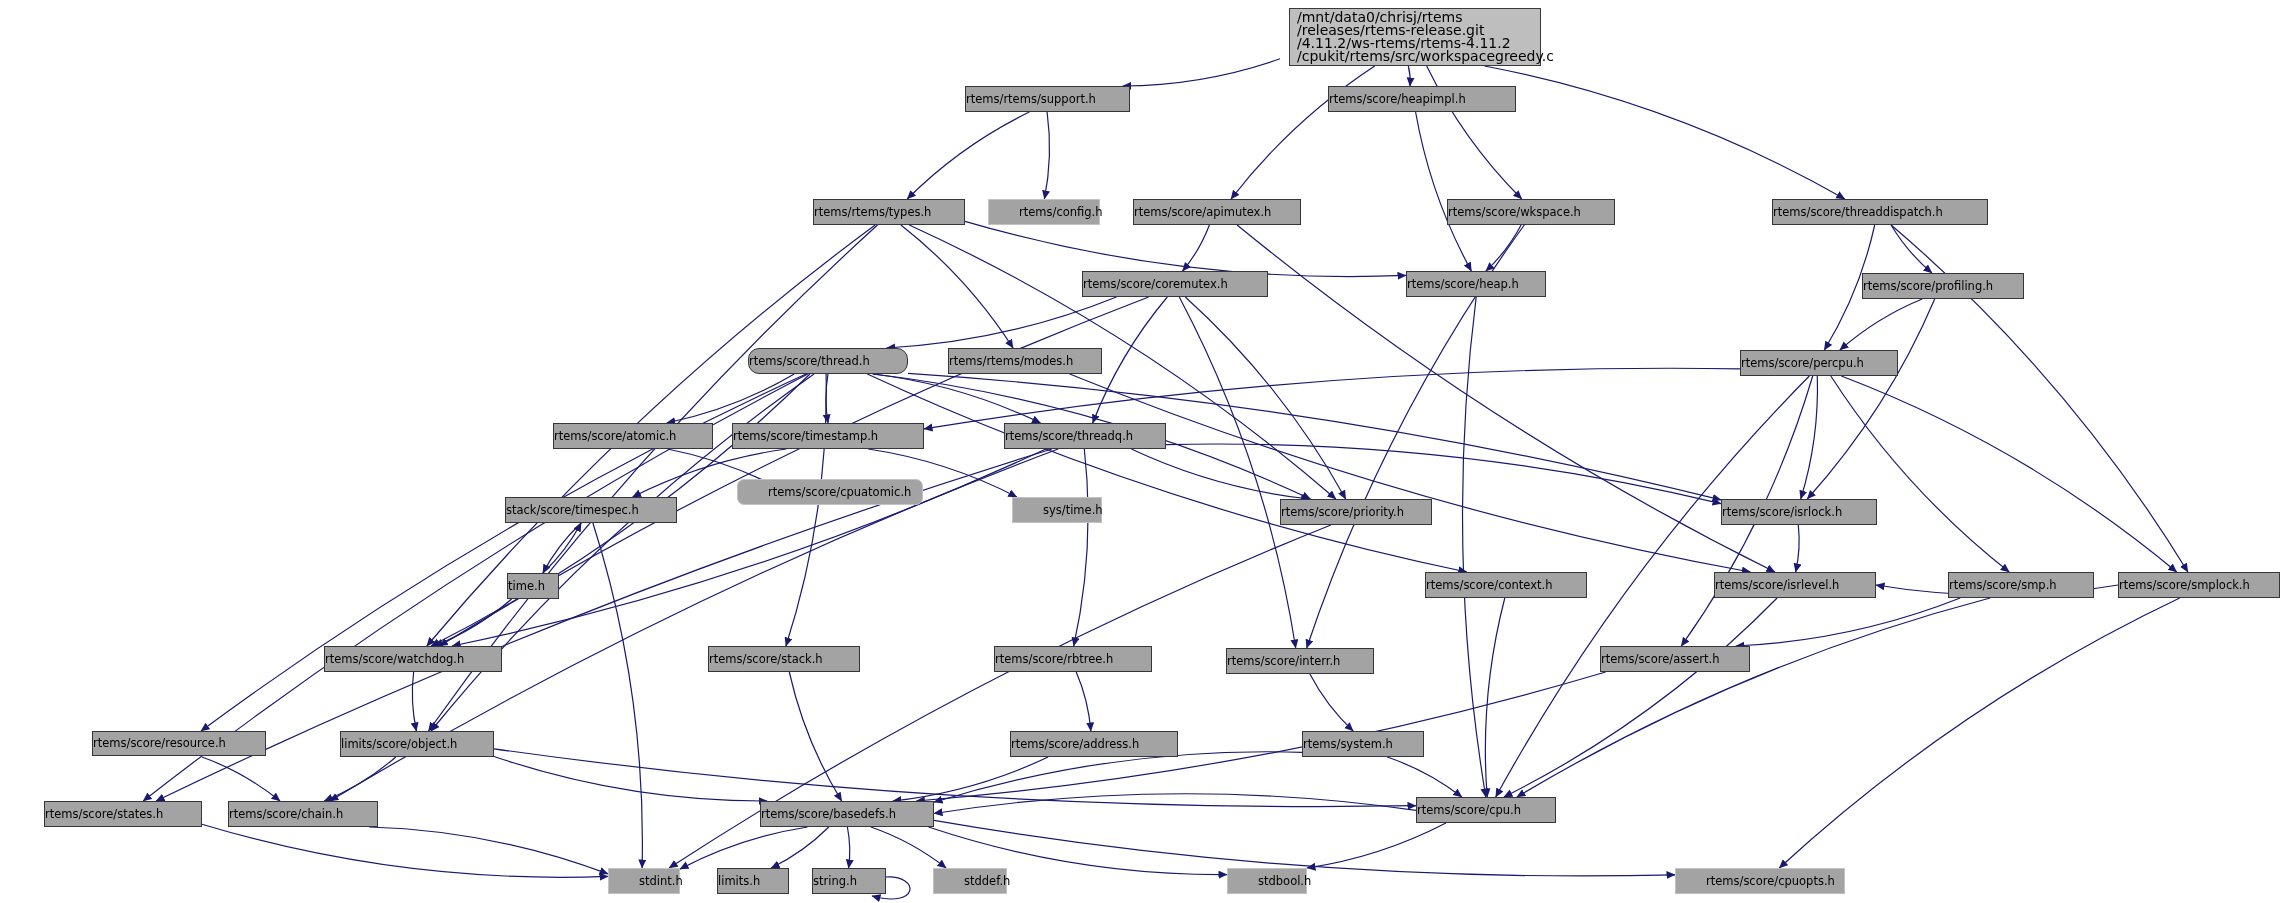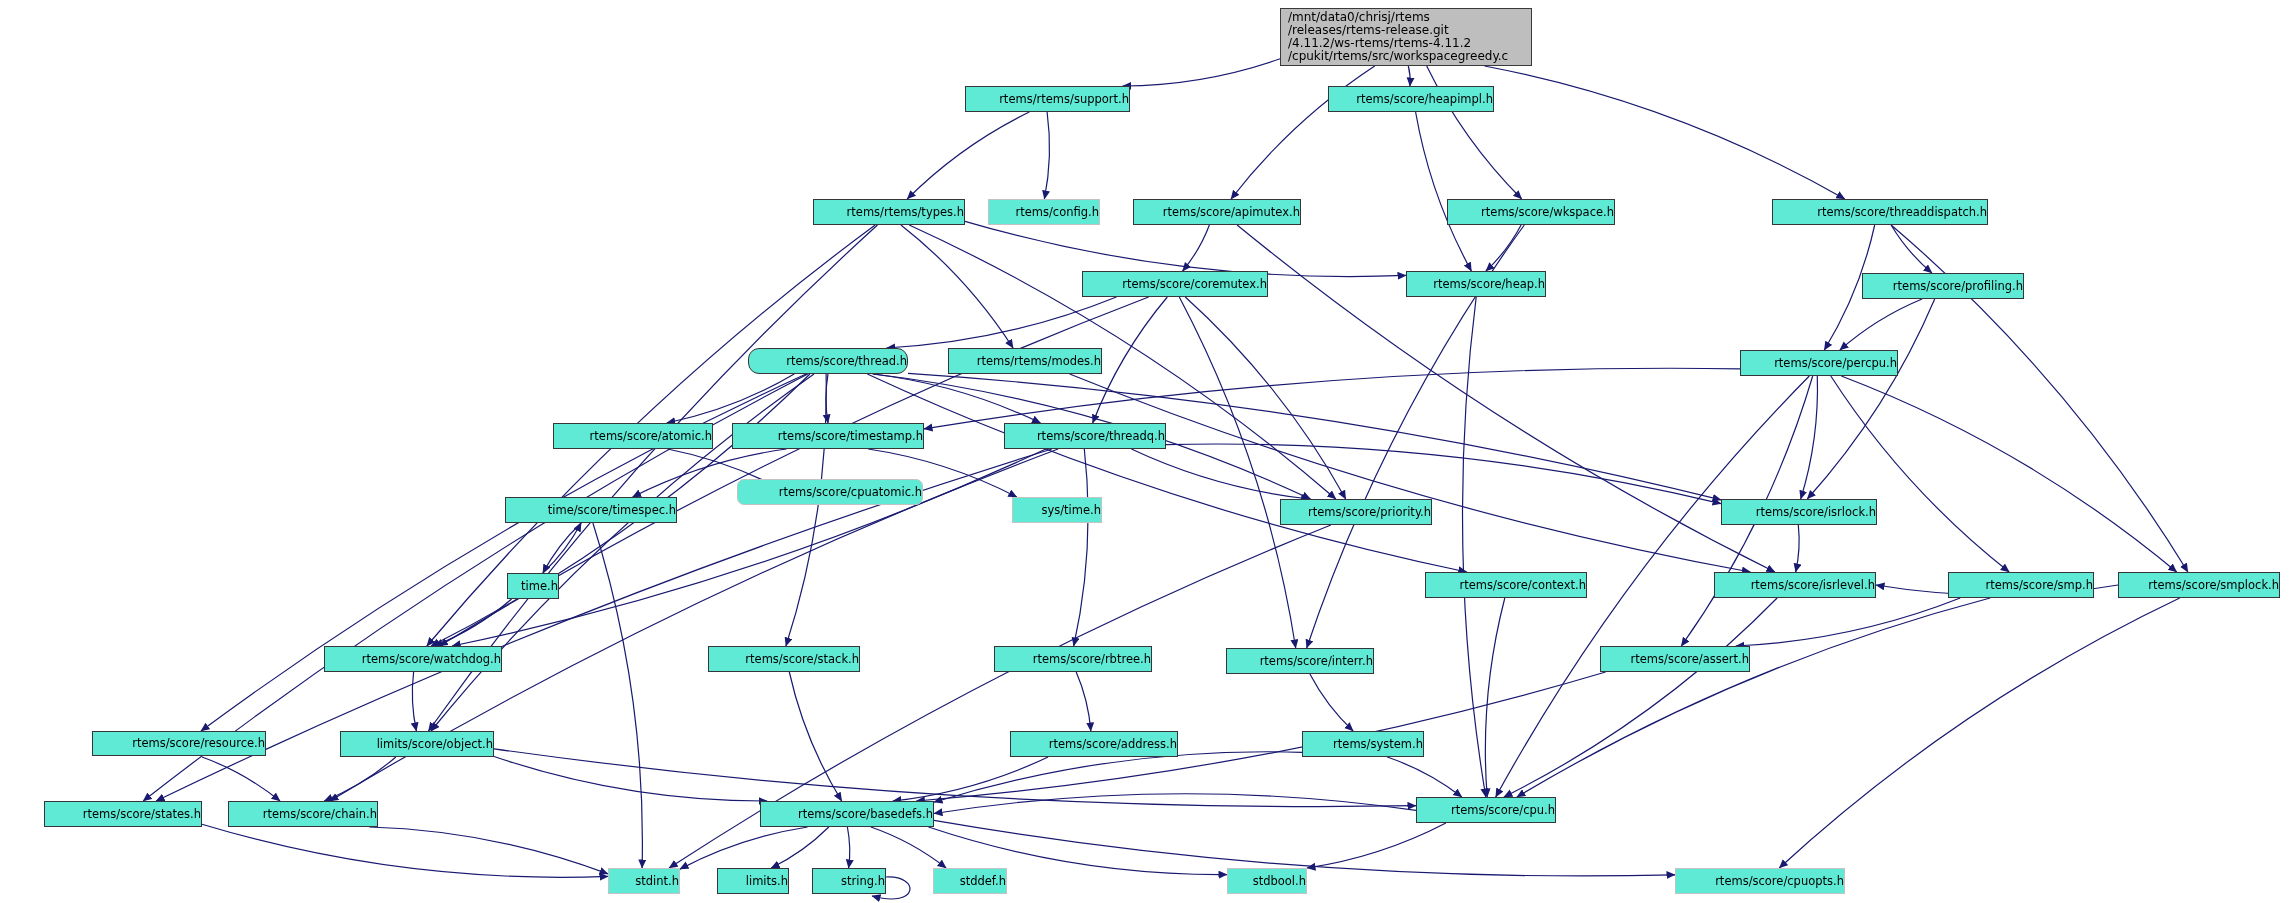--- a/index.html
+++ b/index.html
@@ -19,47 +19,48 @@
     position: absolute;
     left: 0;
     top: 0;
     width: 2292px;
     height: 903px;
     pointer-events: none;
   }
   .gnode {
     position: absolute;
     box-sizing: border-box;
-    background: #5eead4;
+    background: #a3a3a3;
     border: 1px solid #35353a;
     color: #000000;
     font-size: 11.5px;
     line-height: 13px;
     display: flex;
     align-items: center;
-    justify-content: flex-end;
+    justify-content: flex-start;
     white-space: nowrap;
     z-index: 2;
     cursor: pointer;
   }
   .gnode.external {
     border-color: #c3c3c3;
     cursor: default;
     padding-left: 30px;
   }
   .gnode.root {
     background: #bebebe;
     border: 1px solid #3a3a3a;
-    font-size: 12px;
+    font-size: 14px;
     white-space: pre-line;
     text-align: left;
     justify-content: flex-start;
     padding-left: 7px;
     cursor: default;
     z-index: 3;
+    margin-left: 9px;
   }
   .gnode span { pointer-events: none; }
 </style>
 </head>
 <body>
 
 <div id="canvas">
   <svg id="edge-layer" xmlns="http://www.w3.org/2000/svg">
       <defs>
         <marker id="arrow" markerWidth="11" markerHeight="10" refX="8.5" refY="4" orient="auto" markerUnits="userSpaceOnUse">
@@ -157,21 +158,21 @@
       <path fill="none" stroke="#191970" stroke-width="1.2" marker-end="url(#arrow)" d="M 1445.9 823.0 C 1402.5 845.5, 1355.3 860.8, 1307.0 868.0"></path>
       <path fill="none" stroke="#191970" stroke-width="1.2" marker-end="url(#arrow)" d="M 886 877 C 920 875, 920 909, 872 896"></path>
     </svg>
 <div class="gnode root" style="left: 1280px; top: 8px; width: 252px; height: 58px;"><span>/mnt/data0/chrisj/rtems
 /releases/rtems-release.git
 /4.11.2/ws-rtems/rtems-4.11.2
 /cpukit/rtems/src/workspacegreedy.c</span></div>
     <div class="gnode" style="left: 965px; top: 86px; width: 165px; height: 26px;">
       <span>rtems/rtems/support.h</span>
     </div>
-    <div class="gnode" style="left: 1328px; top: 86px; width: 166px; height: 26px;">
+    <div class="gnode" style="left: 1328px; top: 86px; width: 188px; height: 26px;">
       <span>rtems/score/heapimpl.h</span>
     </div>
     <div class="gnode" style="left: 813px; top: 199px; width: 152px; height: 26px;">
       <span>rtems/rtems/types.h</span>
     </div>
     <div class="gnode external" style="left: 988px; top: 199px; width: 112px; height: 26px;">
       <span>rtems/config.h</span>
     </div>
     <div class="gnode" style="left: 1133px; top: 199px; width: 168px; height: 26px;">
       <span>rtems/score/apimutex.h</span>
@@ -203,21 +204,21 @@
     <div class="gnode" style="left: 553px; top: 423px; width: 160px; height: 26px;">
       <span>rtems/score/atomic.h</span>
     </div>
     <div class="gnode" style="left: 732px; top: 423px; width: 192px; height: 26px;">
       <span>rtems/score/timestamp.h</span>
     </div>
     <div class="gnode" style="left: 1004px; top: 423px; width: 162px; height: 26px;">
       <span>rtems/score/threadq.h</span>
     </div>
     <div class="gnode" style="left: 505px; top: 497px; width: 172px; height: 26px;">
-      <span>time/score/timespec.h</span>
+      <span>stack/score/timespec.h</span>
     </div>
     <div class="gnode external" style="left: 737px; top: 479px; width: 186px; height: 26px; border-radius: 7px;">
       <span>rtems/score/cpuatomic.h</span>
     </div>
     <div class="gnode external" style="left: 1012px; top: 497px; width: 90px; height: 26px;">
       <span>sys/time.h</span>
     </div>
     <div class="gnode" style="left: 1280px; top: 499px; width: 152px; height: 26px;">
       <span>rtems/score/priority.h</span>
     </div>

